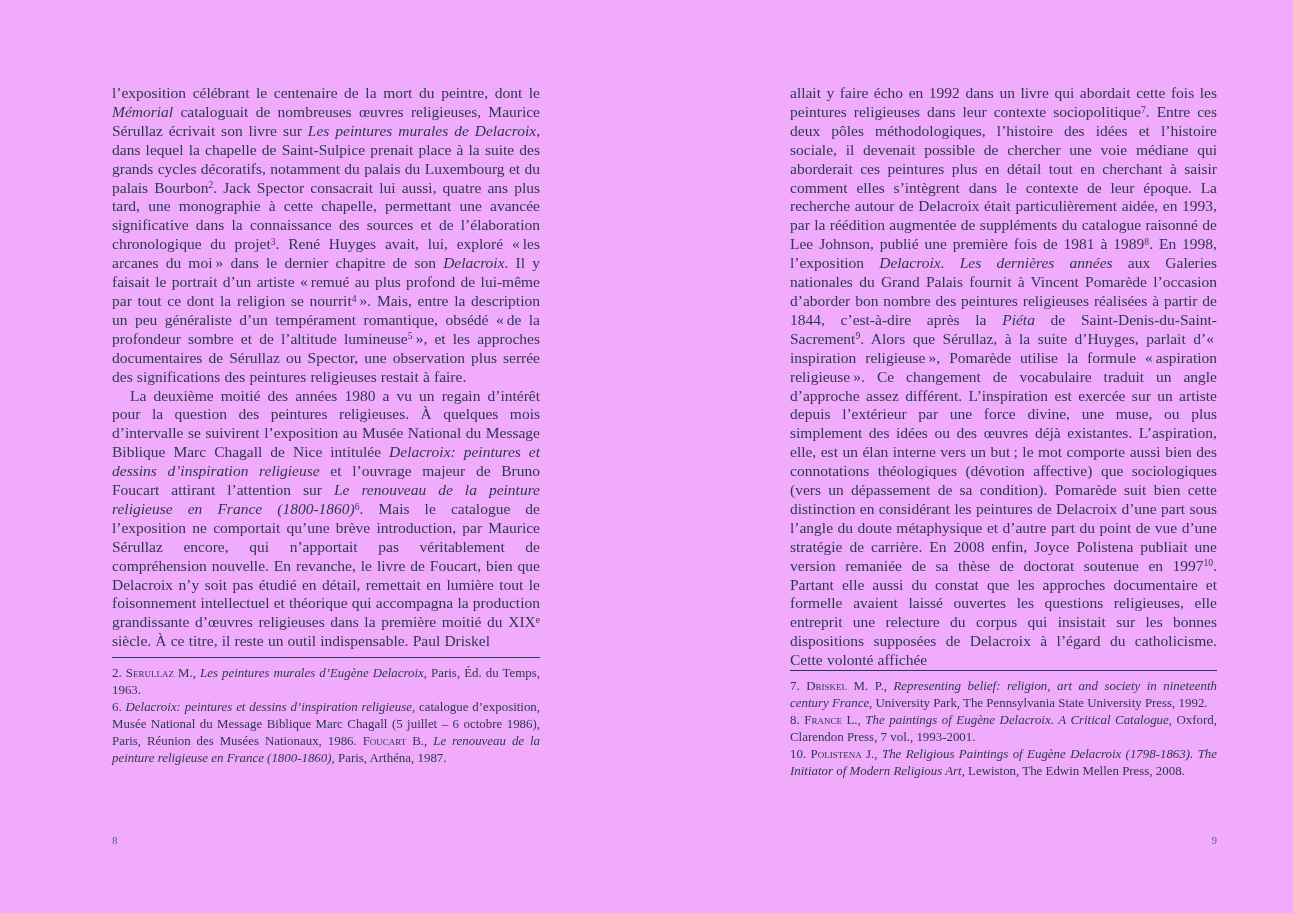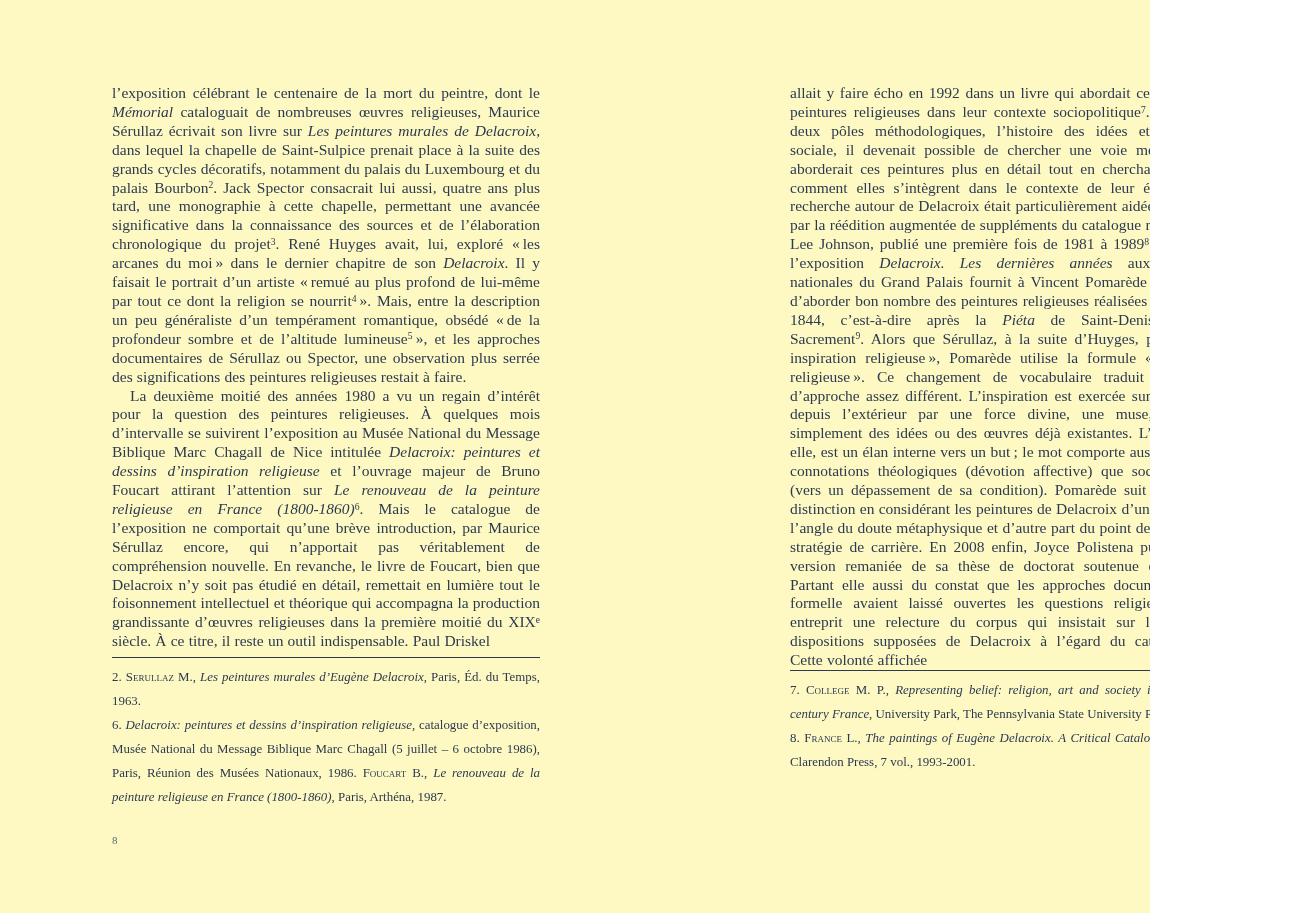--- a/index.html
+++ b/index.html
@@ -2,23 +2,23 @@
 <html lang="fr"><head>
 <meta charset="utf-8">
 <style>
   html, body {
     margin: 0;
     padding: 0;
     background: #ffffff;
   }
   .spread {
     position: relative;
-    width: 1150px;
+    width: 1293px;
     height: 913px;
-    background: #fef9c3;
+    background: #f0abfc;
     overflow: hidden;
     font-family: "Liberation Serif", "DejaVu Serif", serif;
     color: #2b3a50;
   }
   .page {
     position: absolute;
     top: 0;
     height: 100%;
   }
   .page-left  { left: 112px; width: 428px; }
@@ -48,21 +48,21 @@
   .page-right .footnotes { top: 670px; }
   .fn-rule {
     border: 0;
     border-top: 1.2px solid #2b3a50;
     margin: 0 0 7px 0;
     width: 100%;
   }
   .fn {
     margin: 0;
     font-size: 12.9px;
-    line-height: 24px;
+    line-height: 17px;
     text-align: justify;
   }
 
   .pagenum {
     position: absolute;
     top: 834px;
     font-size: 11px;
     color: #5a6575;
   }
   .page-left  .pagenum { left: 0; }
@@ -95,19 +95,20 @@
     </div>
     <div class="pagenum">8</div>
   </div>
 
   <div class="page page-right">
     <div class="body-text">
       <p class="para">allait y faire écho en 1992 dans un livre qui abordait cette fois les peintures religieuses dans leur contexte sociopolitique<span class="seg-sup">7</span>. Entre ces deux pôles méthodologiques, l’histoire des idées et l’histoire sociale, il devenait possible de chercher une voie médiane qui aborderait ces peintures plus en détail tout en cherchant à saisir comment elles s’intègrent dans le contexte de leur époque. La recherche autour de Delacroix était particulièrement aidée, en 1993, par la réédition augmentée de suppléments du catalogue raisonné de Lee Johnson, publié une première fois de 1981 à 1989<span class="seg-sup">8</span>. En 1998, l’exposition <span class="seg-i">Delacroix. Les dernières années</span> aux Galeries nationales du Grand Palais fournit à Vincent Pomarède l’occasion d’aborder bon nombre des peintures religieuses réalisées à partir de 1844, c’est-à-dire après la <span class="seg-i">Piéta</span> de Saint-Denis-du-Saint-Sacrement<span class="seg-sup">9</span>. Alors que Sérullaz, à la suite d’Huyges, parlait d’« inspiration religieuse », Pomarède utilise la formule « aspiration religieuse ». Ce changement de vocabulaire traduit un angle d’approche assez différent. L’inspiration est exercée sur un artiste depuis l’extérieur par une force divine, une muse, ou plus simplement des idées ou des œuvres déjà existantes. L’aspiration, elle, est un élan interne vers un but ; le mot comporte aussi bien des connotations théologiques (dévotion affective) que sociologiques (vers un dépassement de sa condition). Pomarède suit bien cette distinction en considérant les peintures de Delacroix d’une part sous l’angle du doute métaphysique et d’autre part du point de vue d’une stratégie de carrière. En 2008 enfin, Joyce Polistena publiait une version remaniée de sa thèse de doctorat soutenue en 1997<span class="seg-sup">10</span>. Partant elle aussi du constat que les approches documentaire et formelle avaient laissé ouvertes les questions religieuses, elle entreprit une relecture du corpus qui insistait sur les bonnes dispositions supposées de Delacroix à l’égard du catholicisme. Cette volonté affichée</p>
     </div>
     <div class="footnotes">
       <hr class="fn-rule">
-      <p class="fn">7. <span class="seg-sc">College</span> M. P., <span class="seg-i">Representing belief: religion, art and society in nineteenth century France</span>, University Park, The Pennsylvania State University Press, 1992.</p>
+      <p class="fn">7. <span class="seg-sc">Driskel</span> M. P., <span class="seg-i">Representing belief: religion, art and society in nineteenth century France</span>, University Park, The Pennsylvania State University Press, 1992.</p>
       <p class="fn">8. <span class="seg-sc">France</span> L., <span class="seg-i">The paintings of Eugène Delacroix. A Critical Catalogue</span>, Oxford, Clarendon Press, 7 vol., 1993-2001.</p>
+      <p class="fn">10. <span class="seg-sc">Polistena</span> J., <span class="seg-i">The Religious Paintings of Eugène Delacroix (1798-1863). The Initiator of Modern Religious Art</span>, Lewiston, The Edwin Mellen Press, 2008.</p>
     </div>
     <div class="pagenum">9</div>
   </div>
 
 </div>
 
 </body></html>

